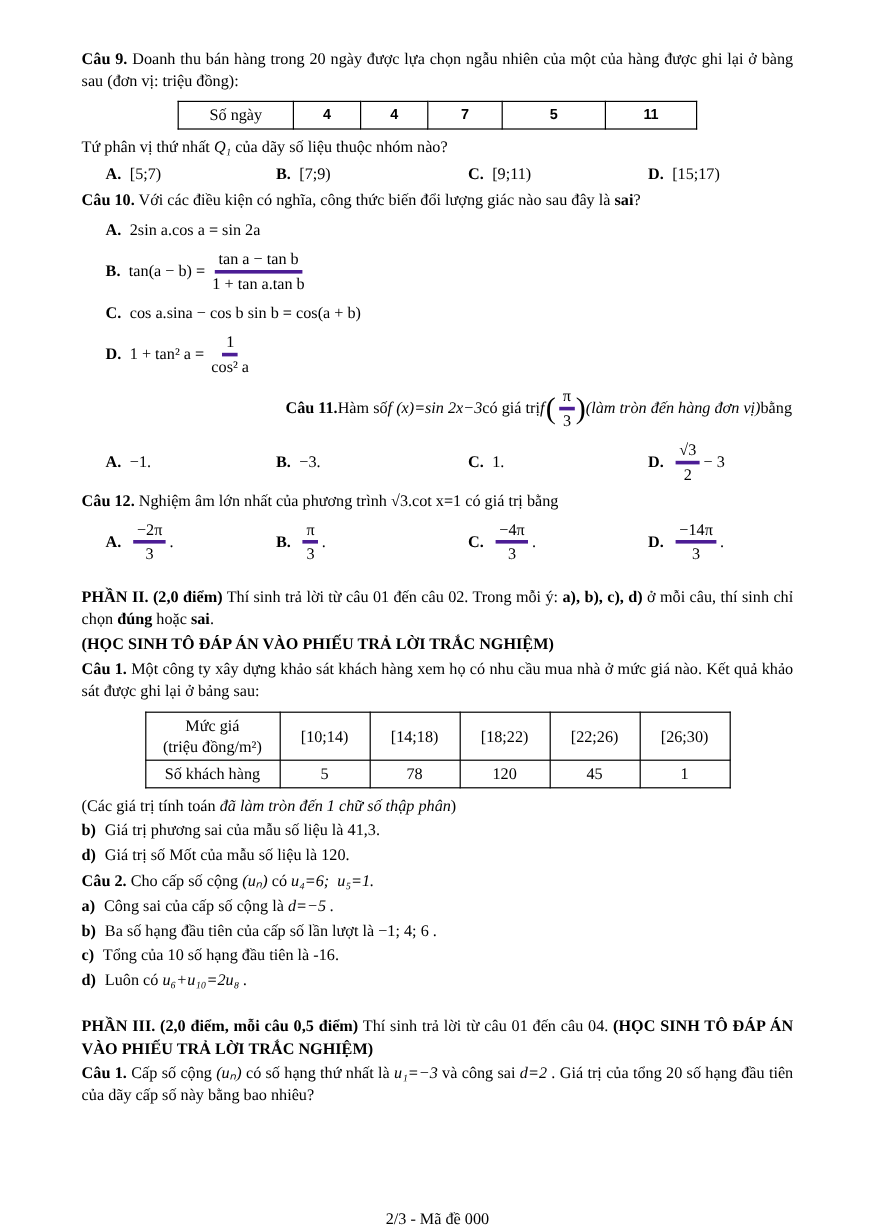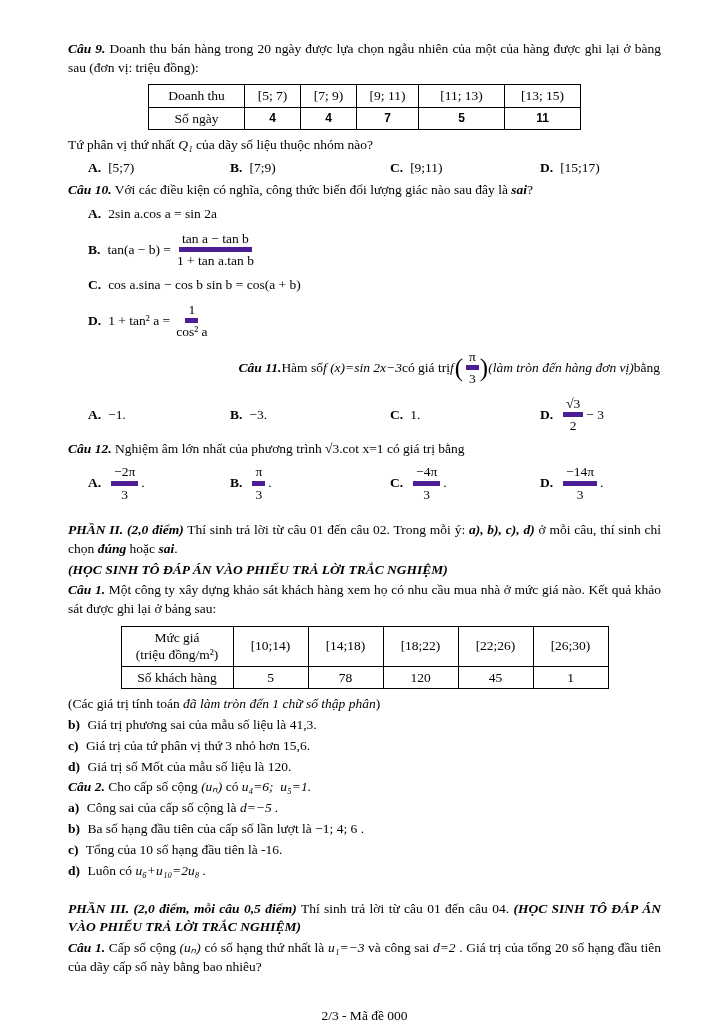--- a/index.html
+++ b/index.html
@@ -8,41 +8,41 @@
     width:725px; height:1024px; margin:0 auto;
     font-family:"Liberation Serif", serif;
     font-size:13.5px; color:#000;
   }
   .page {
     width:725px; height:1024px;
     padding:40px 64px 0 68px;
     display:flex; flex-direction:column;
   }
   p { line-height:1.38; text-align:justify; margin-bottom:2px; }
-  .b { font-weight:bold;font-style:italic; }
+  .b { font-weight:bold; }
   .i { font-style:italic; }
   .math { white-space:nowrap; }
   .math-i { font-style:italic; white-space:nowrap;font-family:Liberation Serif, serif; }
 
   
   .opt-row {
     display:grid;
     grid-template-columns:142px 160px 150px 1fr;
     padding-left:20px;
     margin:3px 0 5px 0;
   }
   .opt { display:flex; align-items:center; }
   .opt-label { font-weight:bold; margin-right:7px; }
 
   
   .opt-line { display:flex; align-items:center; padding-left:20px; margin:3px 0; min-height:19px; }
 
   
   .frac { display:inline-flex; flex-direction:column; align-items:center; vertical-align:middle; margin:1px 3px; text-align:center; line-height:1.15; }
-  .frac .num { display:block; border-bottom:5px solid #4c1d95; padding:0 3px 1px 3px; }
+  .frac .num { display:block; border-bottom:3px solid #4c1d95; padding:0 3px 1px 3px; }
   .frac .den { display:block; padding:1px 3px 0 3px; }
 
   .bigp { font-size:25px; font-weight:400; vertical-align:middle; line-height:1; margin:0 1px; }
 
   
   table { border-collapse:collapse; margin:5px auto 6px auto; }
   td { border:1px solid #000; text-align:center; padding:2px 6px; line-height:1.3; }
   .q9-table td:nth-child(1){ width:96px; }
   .q9-table td:nth-child(2){ width:56px; }
   .q9-table td:nth-child(3){ width:56px; }
@@ -70,28 +70,20 @@
 
 <div class="page">
 
   <p>
     <span class="b">Câu 9.</span>
     <span>Doanh thu bán hàng trong 20 ngày được lựa chọn ngẫu nhiên của một của hàng được ghi lại ở bàng sau (đơn vị: triệu đồng):</span>
   </p>
 
   <table class="q9-table">
     <tbody>
-        <tr>
-      <td>Doanh thu</td>
-      <td>[5; 7)</td>
-      <td>[7; 9)</td>
-      <td>[9; 11)</td>
-      <td>[11; 13)</td>
-      <td>[13; 15)</td>
-    </tr>
     <tr>
       <td>Số ngày</td>
       <td class="num-b">4</td>
       <td class="num-b">4</td>
       <td class="num-b">7</td>
       <td class="num-b">5</td>
       <td class="num-b">11</td>
     </tr>
   </tbody>
     </table>
@@ -263,23 +255,20 @@
 
   <p>
     <span>(Các giá trị tính toán </span><span class="i">đã làm tròn đến 1 chữ số thập phân</span><span>)</span>
   </p>
 
   <div class="items">
     <p class="item">
       <span class="item-label">b)</span><span> Giá trị phương sai của mẫu số liệu là 41,3.</span>
     </p>
     <p class="item">
-      <span class="item-label">c)</span><span> Giá trị của tứ phân vị thứ 3 nhỏ hơn 15,6.</span>
-    </p>
-    <p class="item">
       <span class="item-label">d)</span><span> Giá trị số Mốt của mẫu số liệu là 120.</span>
     </p>
   </div>
 
   <p>
     <span class="b">Câu 2.</span><span> Cho cấp số cộng </span><span class="math-i">(uₙ)</span><span> có </span><span class="math-i">u₄=6;</span>&nbsp;&nbsp;<span class="math-i">u₅=1.</span>
   </p>
 
   <div class="items">
     <p class="item">

